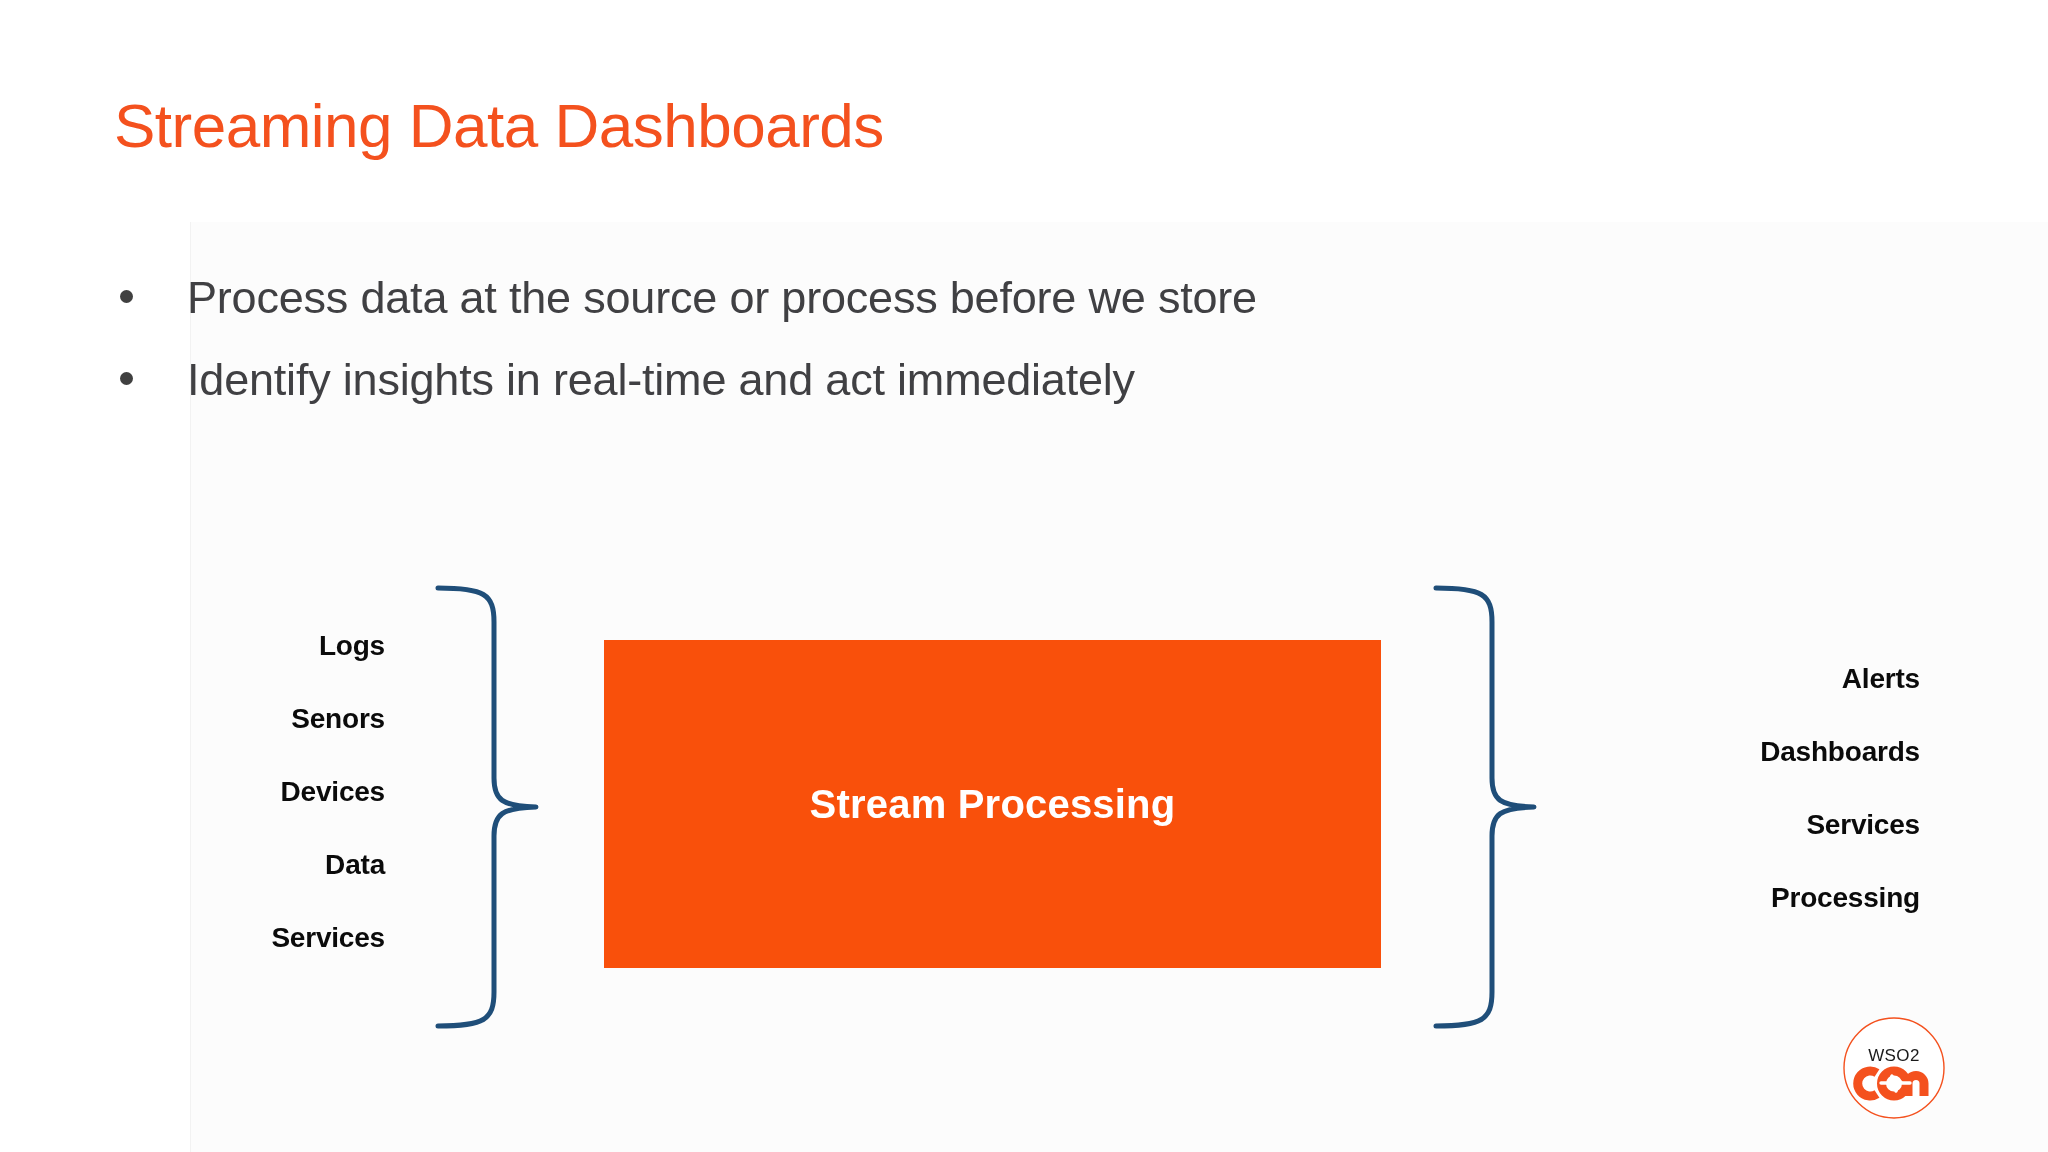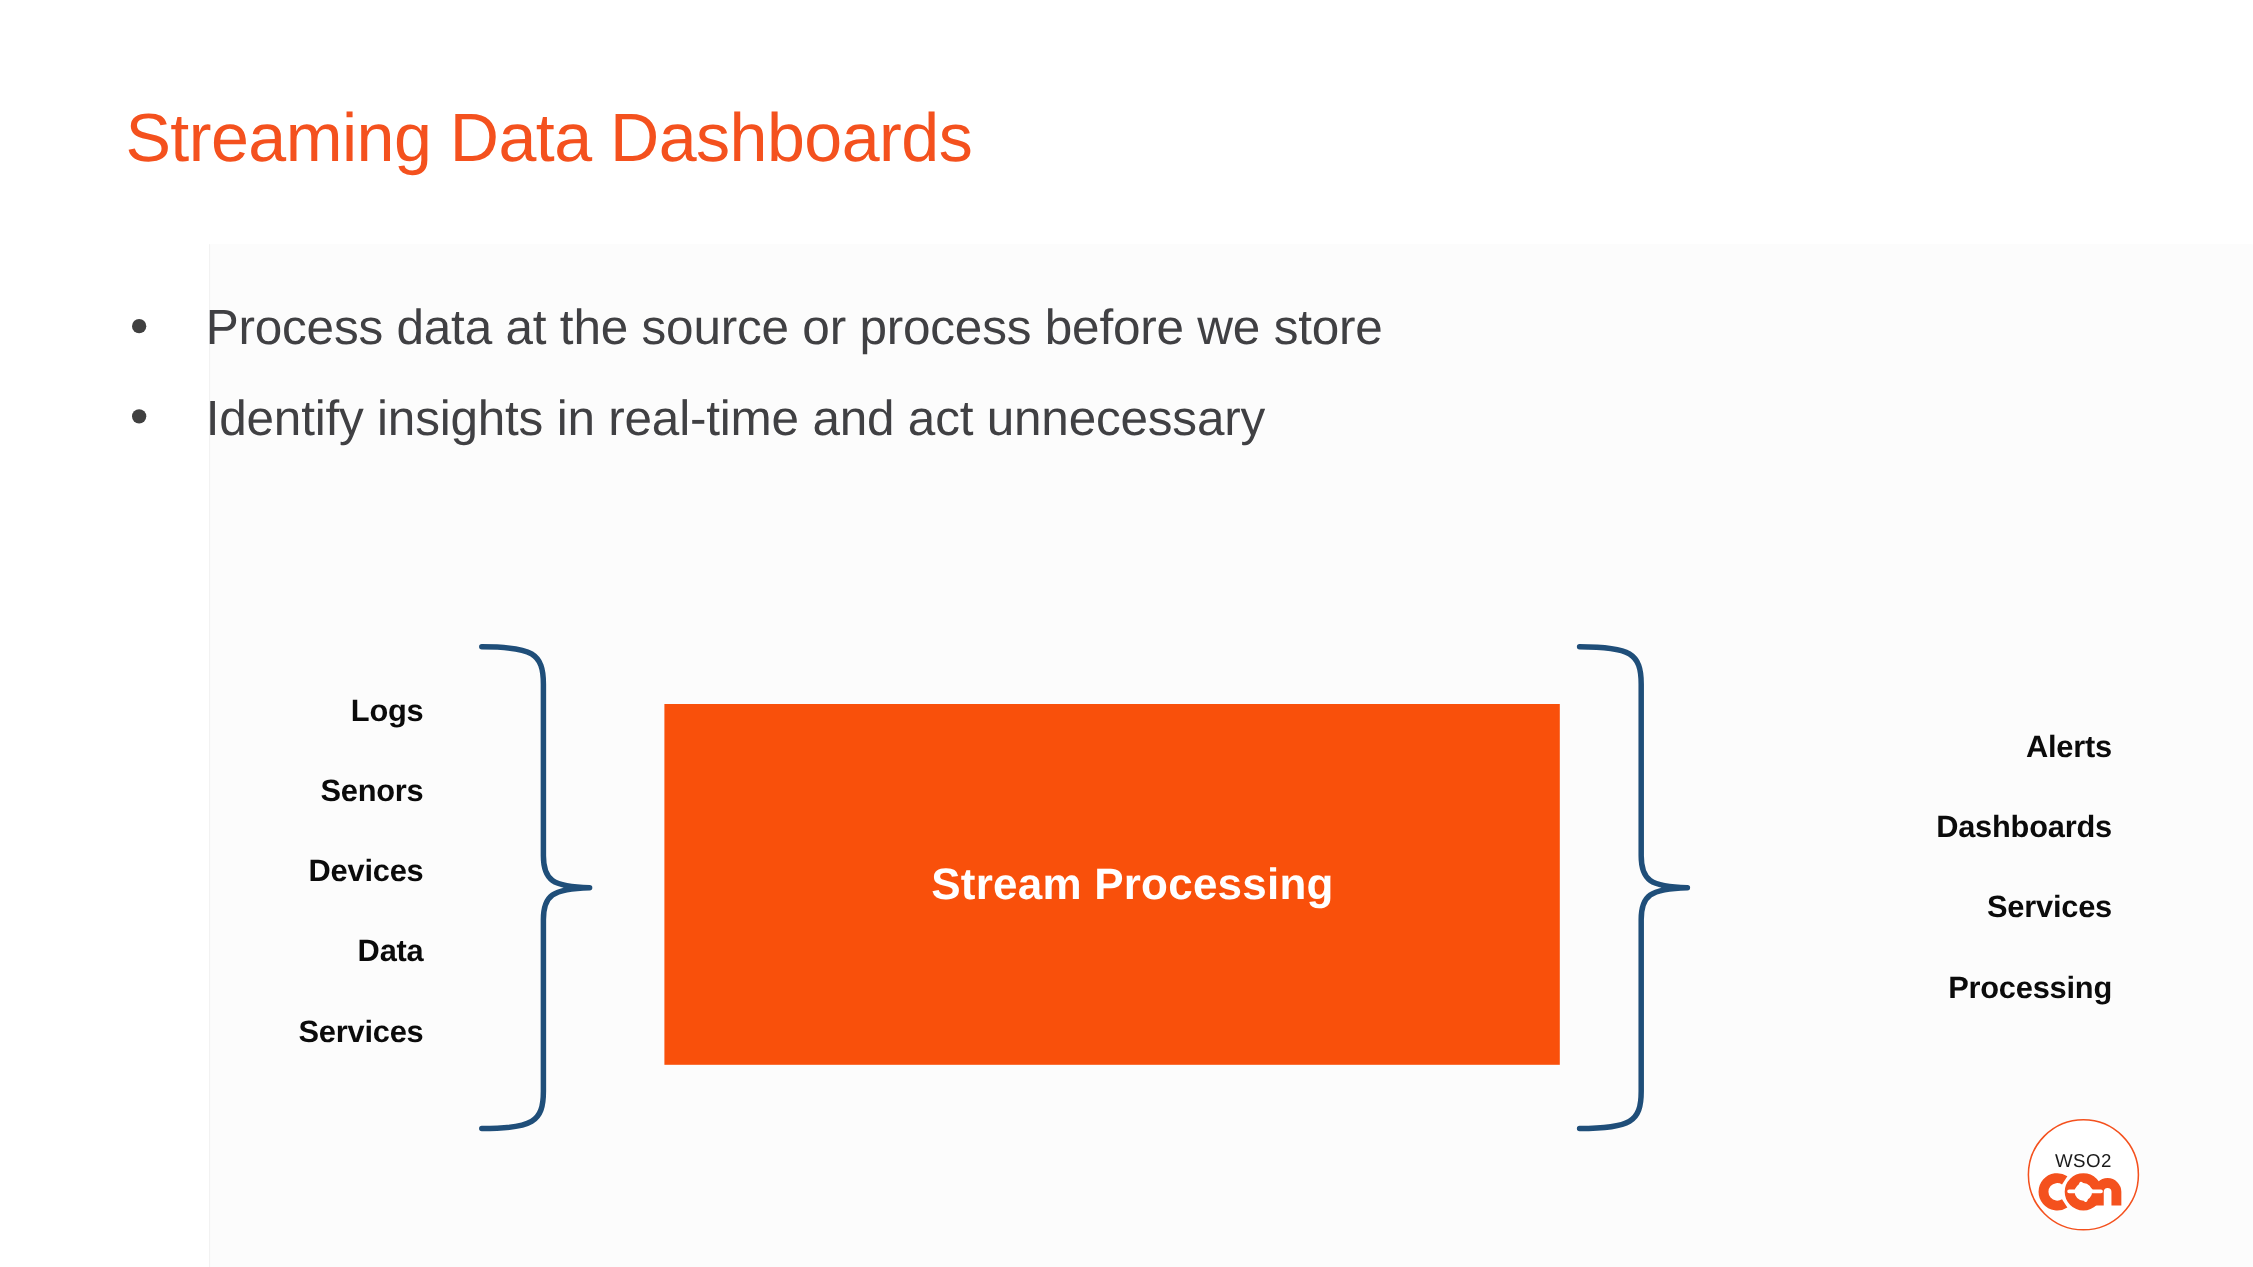--- a/index.html
+++ b/index.html
@@ -143,21 +143,20 @@
   .proc-box {
     position: absolute;
     left: 604px;
     top: 80px;
     width: 777px;
     height: 328px;
     background: #f9500b;
     display: flex;
     align-items: center;
     justify-content: center;
-    padding-left: 37px;
   }
   .proc-box-label {
     color: #ffffff;
     font-size: 40px;
     font-weight: 700;
     letter-spacing: 0.2px;
   }
 
   
   .logo {
@@ -180,21 +179,21 @@
 
   <div class="bullets">
 
     <div class="bullet-row">
       <span class="bullet-dot"></span>
       <span class="bullet-text">Process data at the source or process before we store</span>
     </div>
 
     <div class="bullet-row">
       <span class="bullet-dot"></span>
-      <span class="bullet-text">Identify insights in real-time and act unnecessary</span>
+      <span class="bullet-text">Identify insights in real-time and act immediately</span>
     </div>
 
 
   </div>
 
   <div class="diagram">
 
     <div class="src-labels">
       <div class="dlabel">Logs</div>
       <div class="dlabel">Senors</div>

